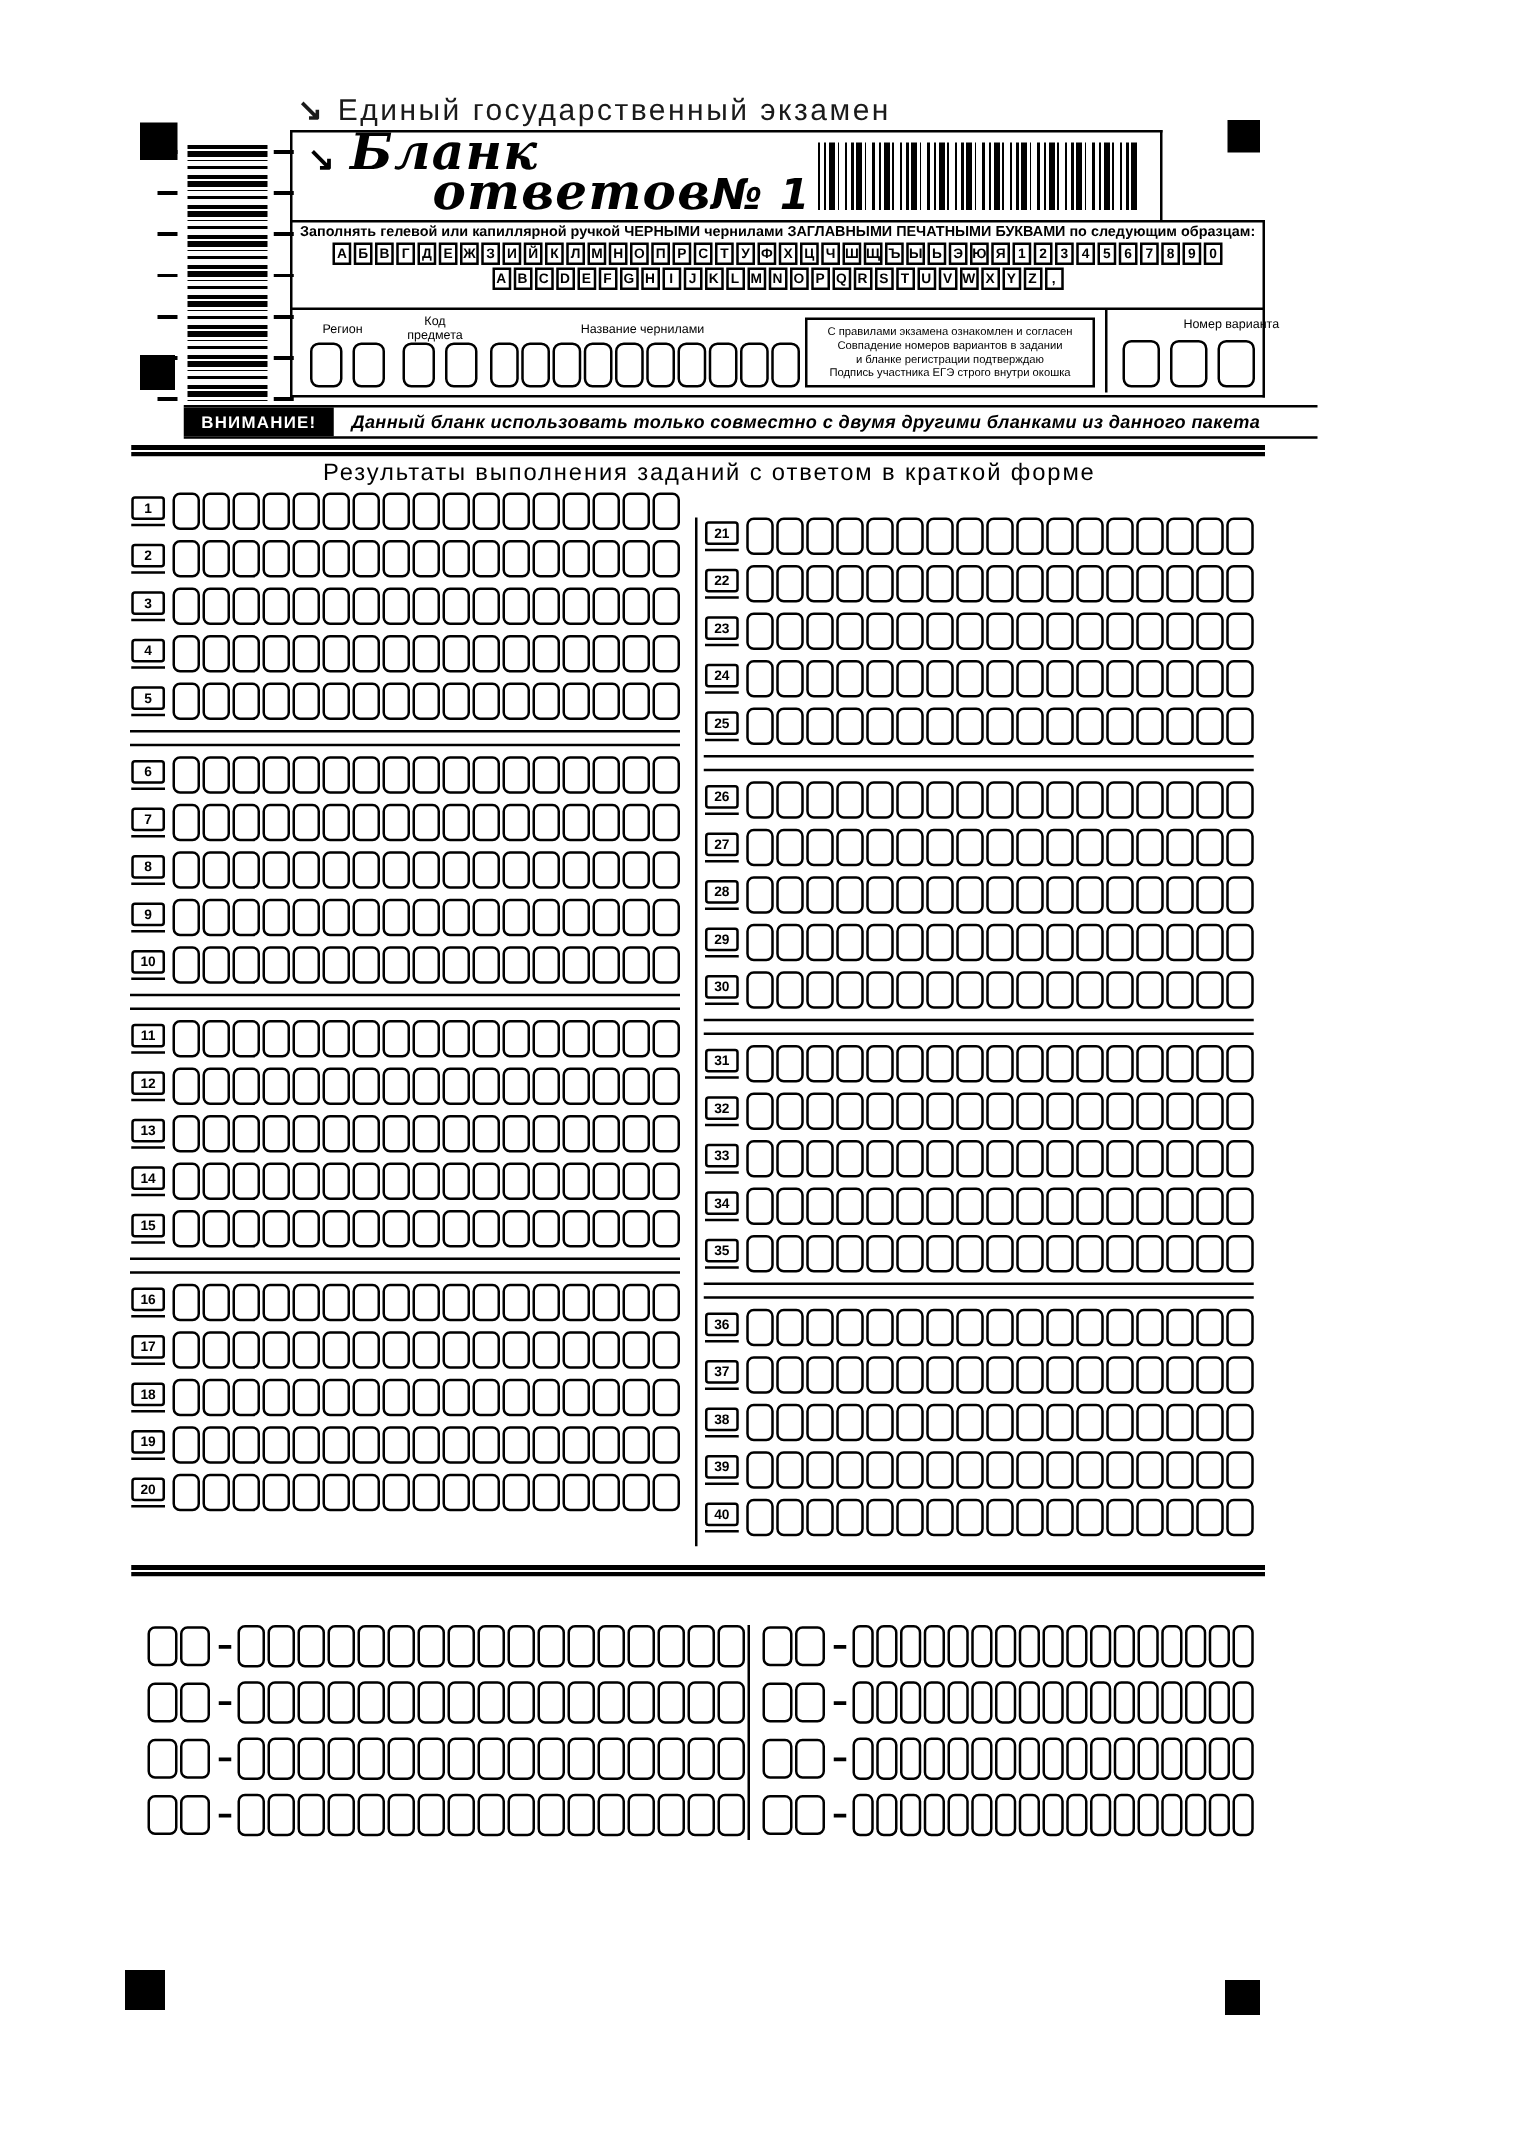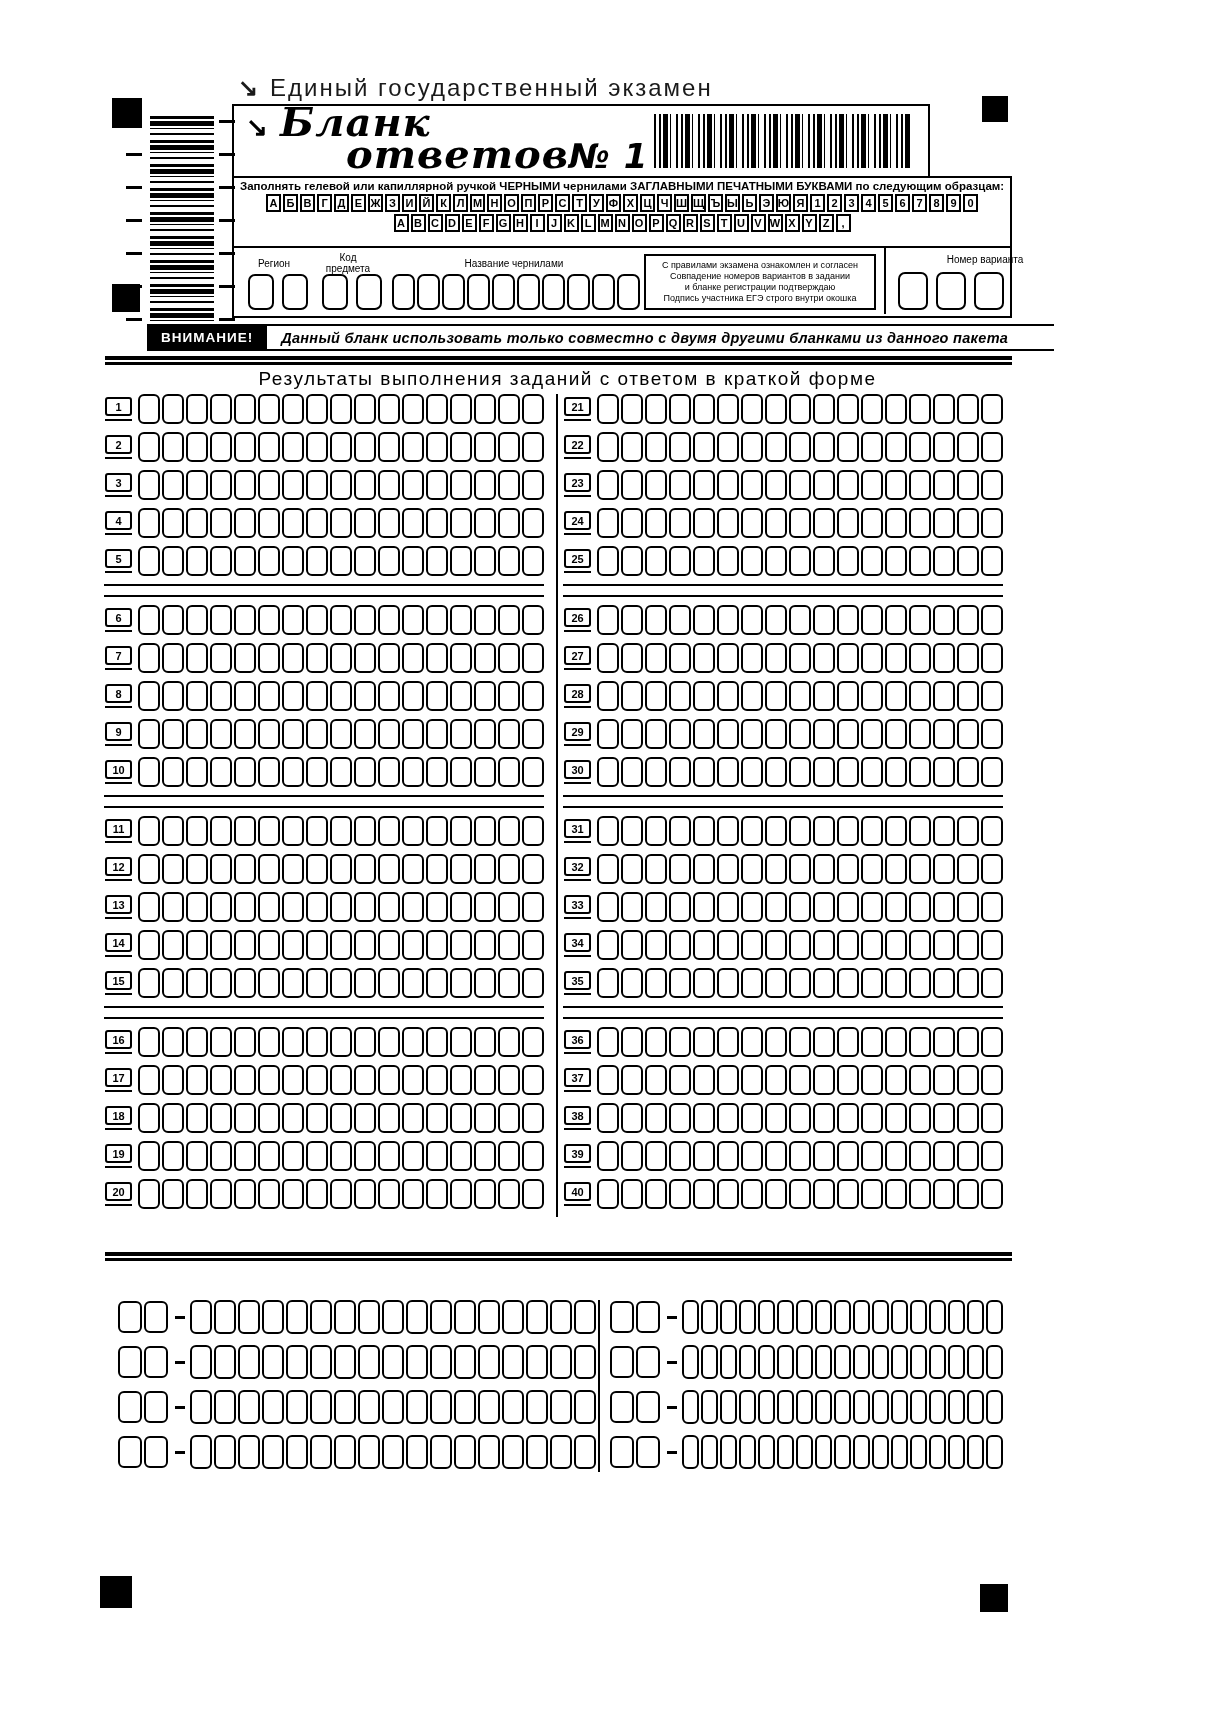--- a/index.html
+++ b/index.html
@@ -74,21 +74,21 @@
   .thick-rule { position:absolute; left:105px; width:907px; height:9px;
     background:linear-gradient(#000 0 4px,#fff 4px 6px,#000 6px 9px); }
   #rule1 { top:356px; } #rule2 { top:1252px; }
 
   #section-title { position:absolute; left:114px; top:368px; width:907px; text-align:center;
     font-size:19px; letter-spacing:1.5px; color:#000000; white-space:nowrap; }
 
   #results-grid { position:absolute; left:104px; top:394px; width:908px; display:flex; }
   .col { display:flex; flex-direction:column; }
   #col-left  { width:452px; }
-  #col-right { width:452px; border-left:2px solid #000; padding-left:5px; }
+  #col-right { width:452px; border-left:2px solid #000; padding-left:5px;margin-top:20px; }
   .grow { display:flex; align-items:center; height:30px; margin-bottom:8px; }
   .numwrap { width:29px; margin-right:5px; display:flex; flex-direction:column; align-items:center; }
   .numbox { width:27px; height:19px; border:2px solid #000; border-radius:3px;
     display:flex; align-items:center; justify-content:center; font-size:11px; font-weight:700; }
   .numwrap::after { content:""; width:27px; border-bottom:2px solid #000; margin-top:3px; }
   .cells { display:flex; gap:2px; }
   .cell { width:22px; height:30px; border:2px solid #000; border-radius:6px; background:#fff; }
   .group-sep { height:13px; width:440px; border-top:2px solid #000; border-bottom:2px solid #000; margin-bottom:8px; }
 
   #corrections { position:absolute; left:104px; top:1300px; width:908px; display:flex; }

